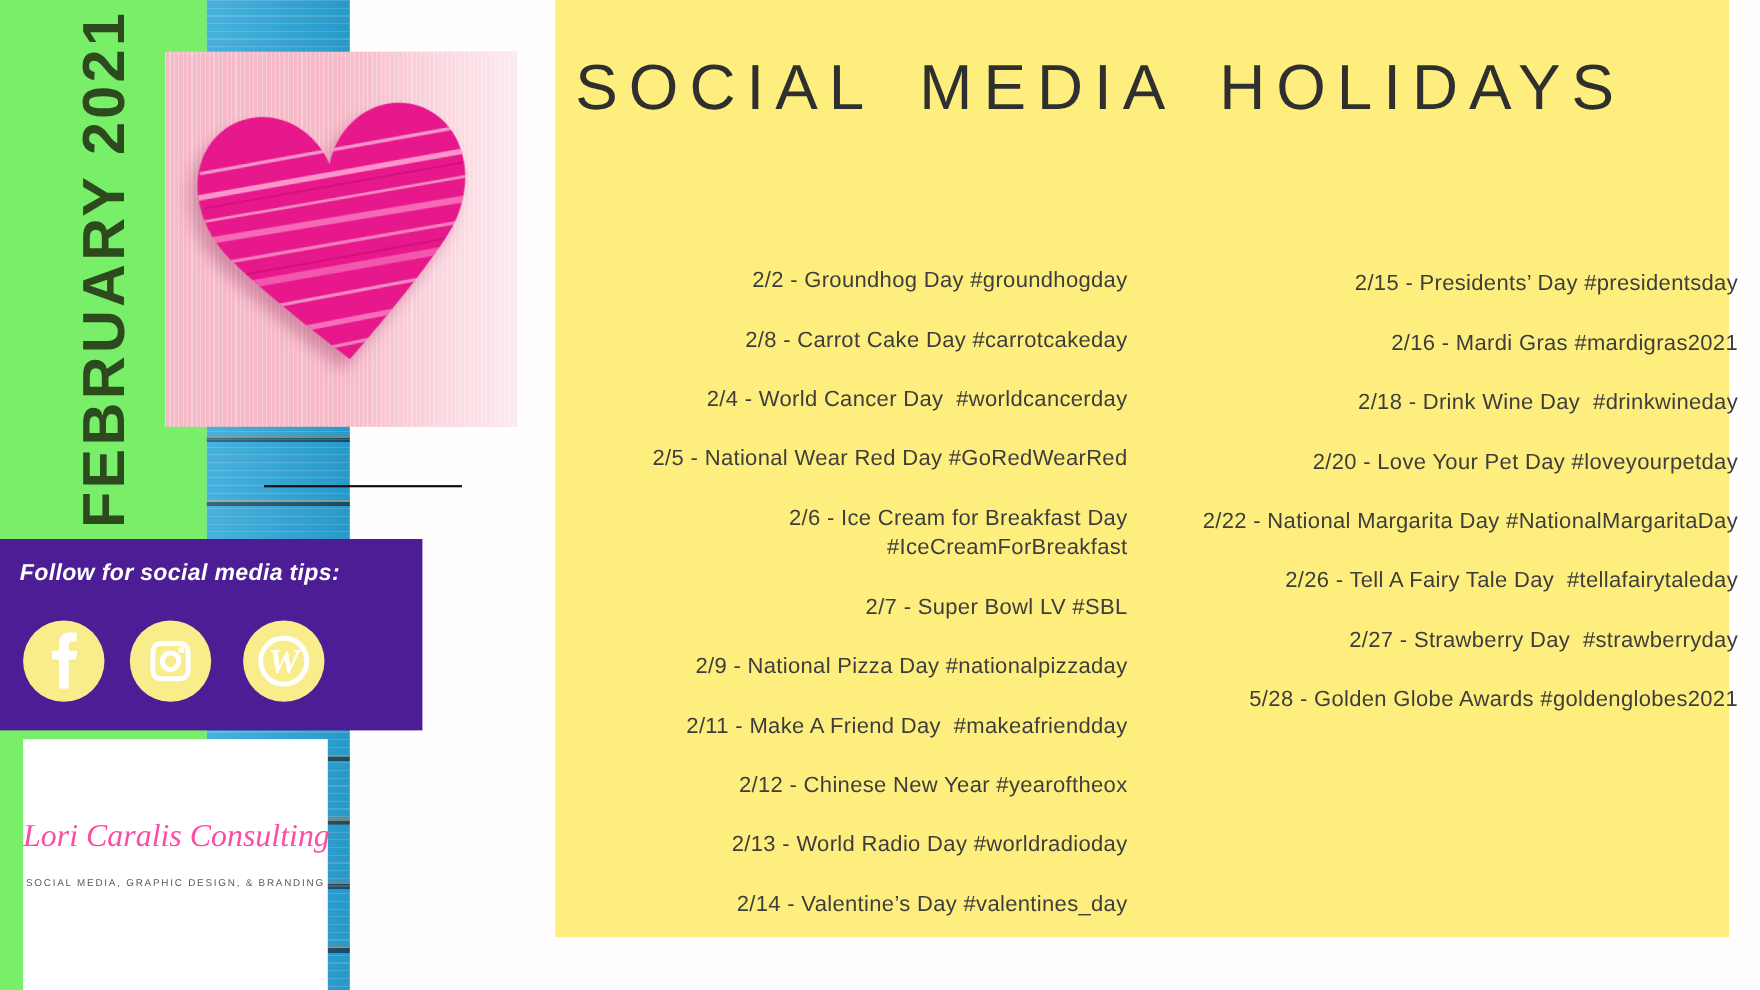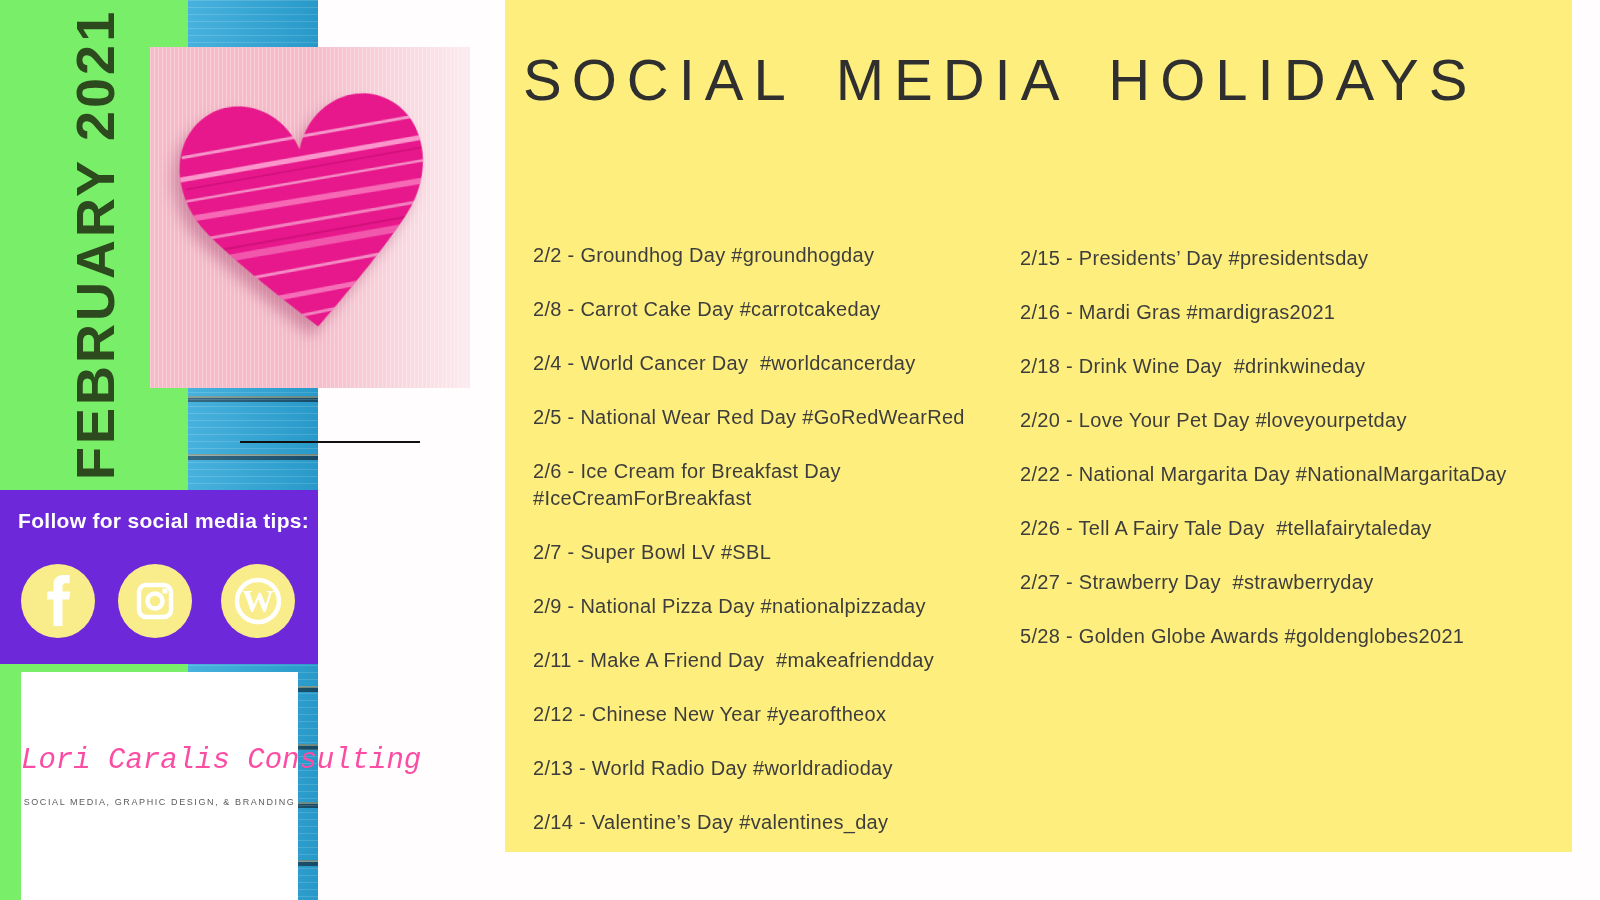--- a/index.html
+++ b/index.html
@@ -27,38 +27,38 @@
     background-image:
       linear-gradient(90deg, rgba(255,255,255,0) 50%, rgba(255,255,255,.45) 80%, rgba(255,255,255,.7) 100%),
       repeating-linear-gradient(90deg, rgba(255,255,255,.3) 0 1px, rgba(0,0,0,0) 1px 4px);}
   .heart-card svg{position:absolute;left:0;top:0;}
   .heart-g{transform:rotate(-6deg);transform-origin:157px 172px;
     filter:drop-shadow(-8px 9px 7px rgba(150,40,90,.35));}
 
   .hr-line{position:absolute;left:240px;top:441px;width:180px;height:2px;background:#101010;}
 
   
-  .pink-block{position:absolute;left:0;top:490px;width:318px;height:174px;background:#6d28d9;}
+  .pink-block{position:absolute;left:0;top:490px;width:384px;height:174px;background:#4c1d95;font-style:italic;}
   .follow-heading{position:absolute;left:18px;top:19px;color:#ffffff;
     font-size:21px;font-weight:600;letter-spacing:.3px;}
   .icon-circle{position:absolute;top:74px;width:74px;height:74px;border-radius:50%;
     background:#f8ec8b;}
   .icon-circle svg{display:block;}
   .ic-fb{left:21px;} .ic-ig{left:118px;} .ic-wp{left:221px;}
   .wp-w{font-family:"Liberation Serif",serif;font-weight:bold;}
 
   
   .logo-card{position:absolute;left:21px;top:672px;width:277px;height:228px;background:#ffffff;
     text-align:center;}
-  .logo-script{margin-top:72px;font-family:Liberation Mono, monospace;font-style:italic;
+  .logo-script{margin-top:72px;font-family:Liberation Serif, serif;font-style:italic;
     font-size:29px;color:#fb4da4;white-space:nowrap;}
   .logo-tagline{margin-top:20px;font-size:9px;letter-spacing:1.6px;color:#5b5b5b;white-space:nowrap;}
 
   
-  .yellow-panel{position:absolute;left:505px;top:0;width:1067px;height:852px;background:#fdee7d;}
+  .yellow-panel{position:absolute;left:505px;top:0;width:1067px;height:852px;background:#fdee7d;text-align:right;}
   .main-title{position:absolute;left:18px;top:46px;font-size:58px;font-weight:100;
     letter-spacing:10px;word-spacing:16px;color:#2f2f2f;white-space:nowrap;}
   .holiday-col{position:absolute;top:198px;margin-top:44px;}
   .col-left{left:28px;width:492px;}
   .col-right{left:515px;top:201px;width:560px;}
   .holiday-item{font-size:20px;line-height:27px;letter-spacing:.3px;color:#3d3d3d;
     margin-bottom:27px;white-space:pre-wrap;}
 </style>
 </head>
 <body>

